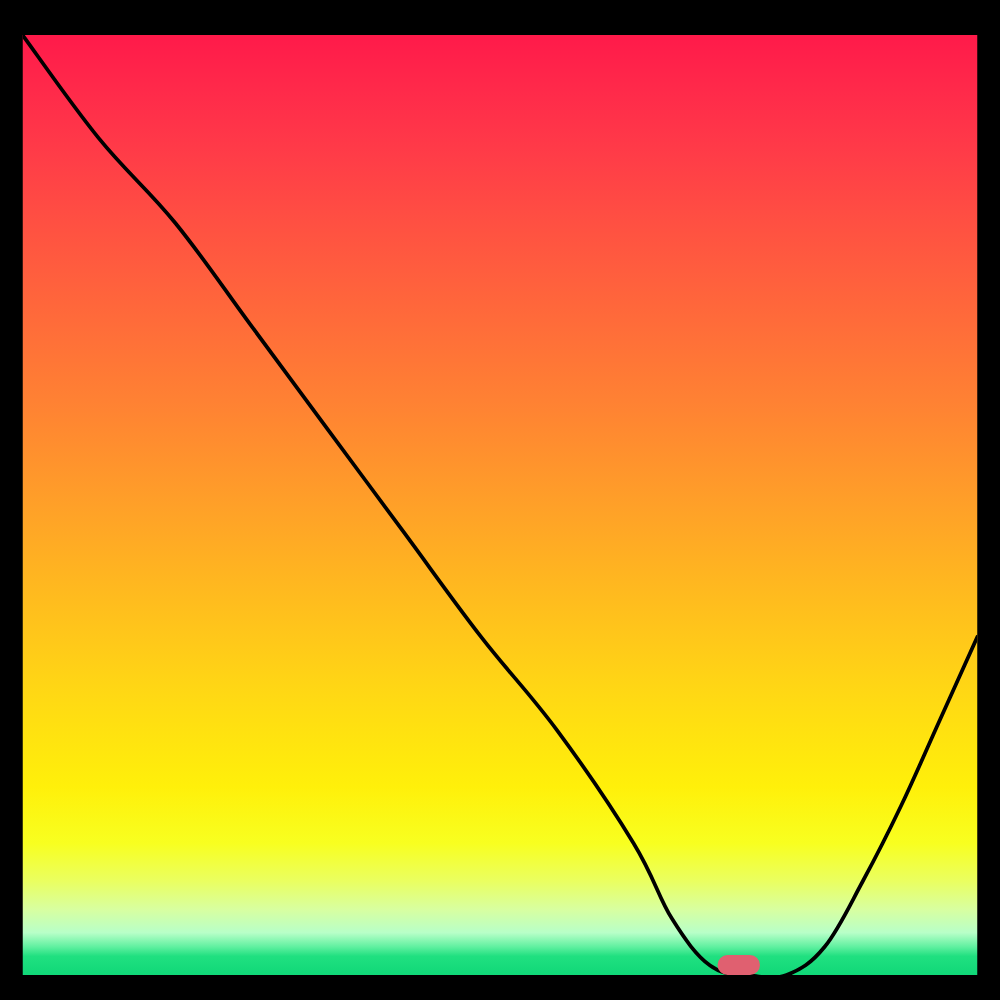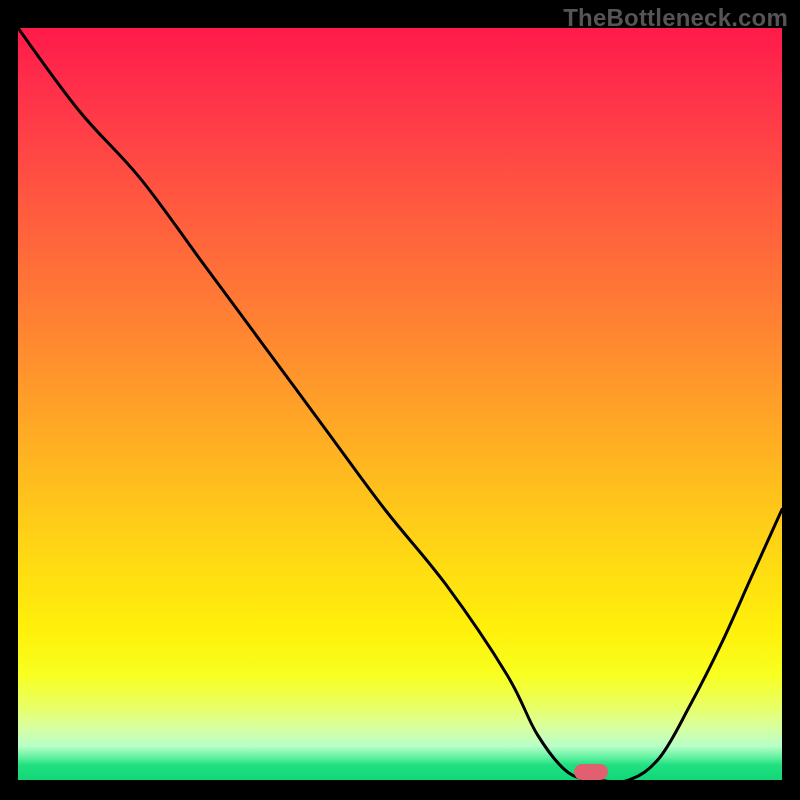--- a/index.html
+++ b/index.html
@@ -71,21 +71,20 @@
     background: #e06070;
     border-radius: 8px;
     z-index: 6;
     transform: translate(-50%, -50%);
   }
 </style>
 </head>
 <body>
 
 <div class="frame">
-  <div class="watermark">TheBottleneck.com</div>
 
   <div class="plot">
     <div class="gradient"></div>
 
     <svg class="curve" viewBox="0 0 764 752" preserveAspectRatio="none">
       <path id="curve-path" d="M 0,0 C 11.0016,14.889600000000005 39.116800000000005,55.64800000000003 61.120000000000005,82.72000000000003 C 83.1232,109.79200000000003 100.23680000000002,123.32799999999997 122.24000000000001,150.39999999999998 C 144.2432,177.47199999999998 161.3568,203.3408 183.35999999999999,233.12 C 205.36319999999998,262.8992 222.47680000000003,286.06080000000003 244.48000000000002,315.84000000000003 C 266.4832,345.61920000000003 283.59680000000003,368.7808 305.6,398.56 C 327.6032,428.3392 344.7168,452.85440000000006 366.71999999999997,481.28000000000003 C 388.72319999999996,509.7056 405.83680000000004,526.7008000000001 427.84000000000003,556.48 C 449.8432,586.2592 472.45760000000007,619.648 488.96000000000004,646.72 C 505.4624,673.792 508.5184,689.2832 519.52,706.88 C 530.5215999999999,724.4768 539.0783999999999,736.3584000000001 550.0799999999999,744.48 C 561.0816,752.6016 569.6383999999999,750.6464 580.64,752 C 591.6416,753.3536 600.1984,756.0608 611.2,752 C 622.2016000000001,747.9392 630.7583999999999,742.9760000000001 641.76,729.44 C 652.7616,715.904 661.3184,697.1039999999999 672.32,676.8 C 683.3216000000001,656.496 691.8784,639.6512 702.88,616.64 C 713.8815999999999,593.6288 722.4383999999999,573.3248 733.4399999999999,548.96 C 744.4416,524.5952000000001 758.4992,493.4624 764,481.28000000000003" fill="none" stroke="#000" stroke-width="3" stroke-linejoin="round" stroke-linecap="round"></path>
     </svg>
 
     <div class="marker" id="marker" style="left: 573px; top: 744px;"></div>
   </div>

